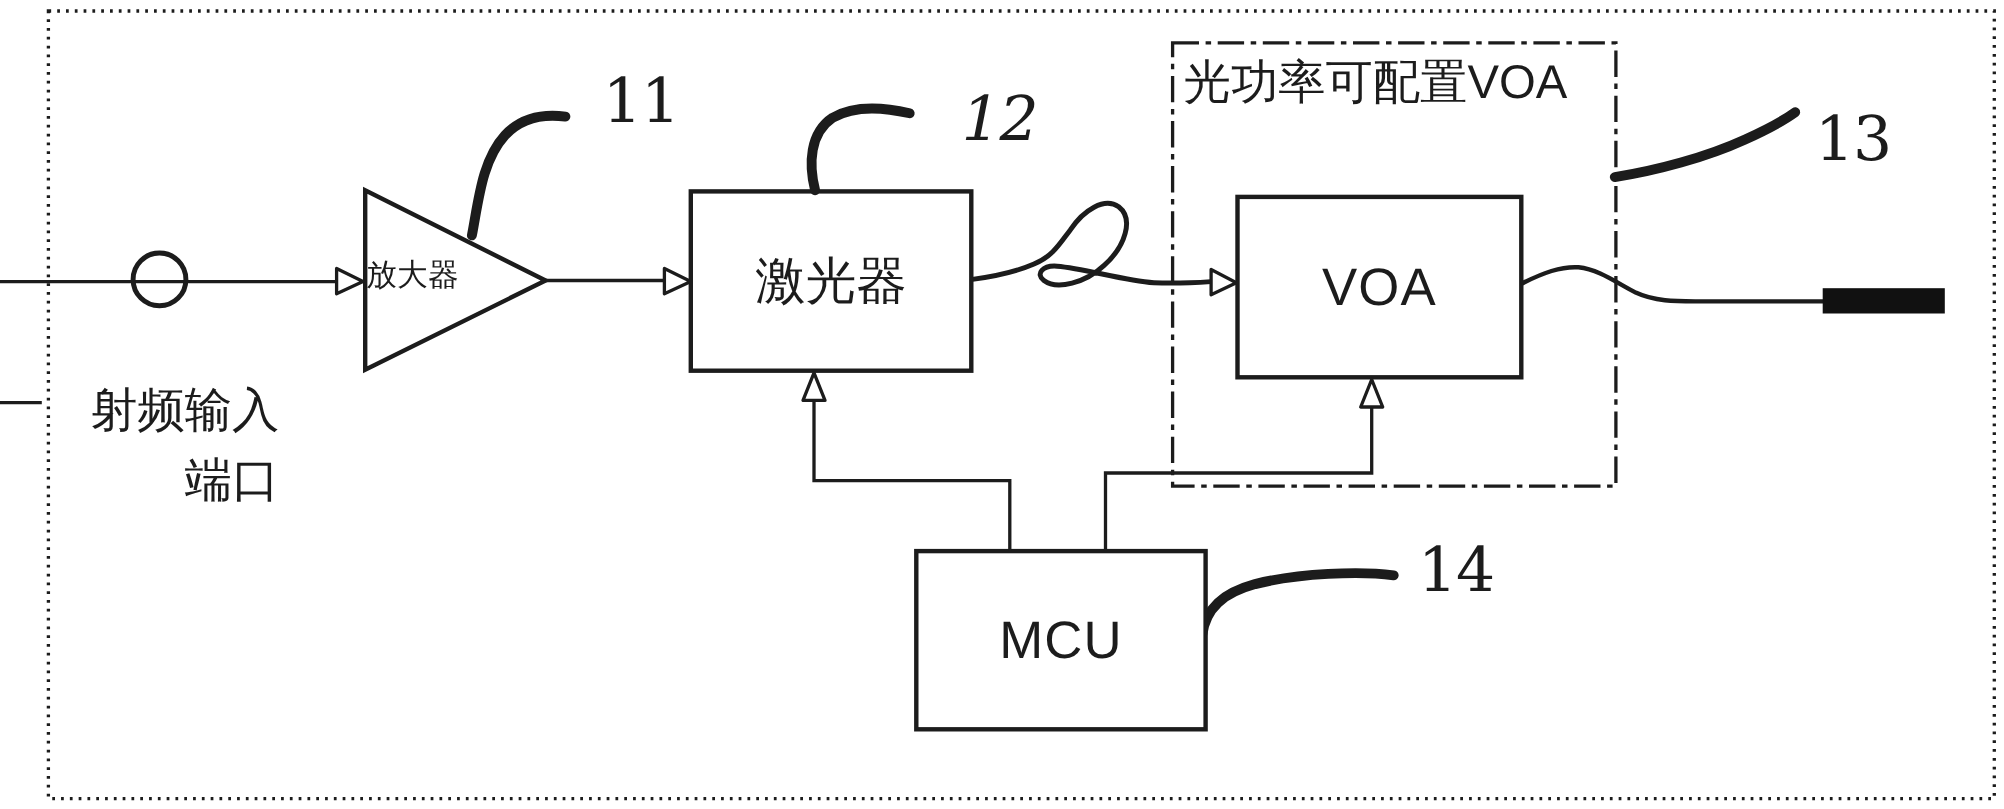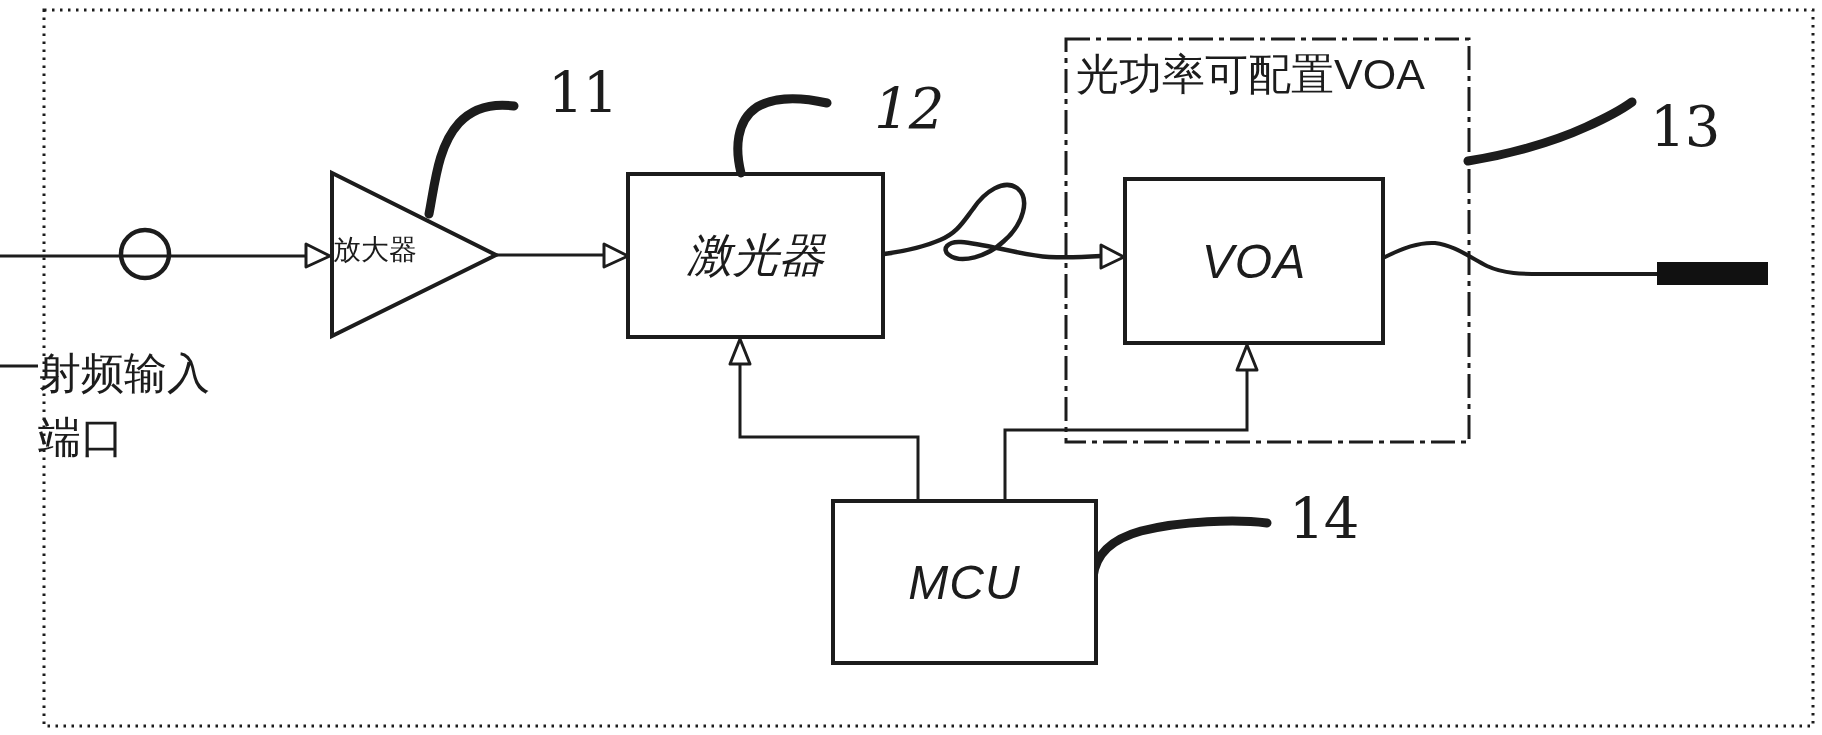--- a/index.html
+++ b/index.html
@@ -17,21 +17,20 @@
     position: absolute;
     color: #1c1c1c;
     white-space: nowrap;
     user-select: none;
   }
   .cjk { font-family: "Liberation Sans", sans-serif; }
   .boxlbl {
     display: flex;
     align-items: center;
     justify-content: center;
-    font-style: italic;
   }
   .latin { font-family: "Liberation Sans", sans-serif; letter-spacing: 1px; }
   .refnum {
     font-family: "DejaVu Serif", serif;
     font-size: 56px;
     letter-spacing: -1px;
     text-align: center;
   }
 </style>
 </head>
@@ -85,21 +84,21 @@
   <div class="lbl cjk" style="left:333px; top:231px; font-size:28px;">放大器</div>
 
   <div class="lbl cjk boxlbl" style="left:628px; top:174px; width:255px; height:163px; font-size:46px;">激光器</div>
 
   <div class="lbl latin boxlbl" style="left:833px; top:501px; width:263px; height:162px; font-size:48px;">MCU</div>
 
   <div class="lbl latin boxlbl" style="left:1125px; top:179px; width:258px; height:164px; font-size:48px;">VOA</div>
 
   <div class="lbl cjk" style="left:1076px; top:46px; font-size:43px;">光功率可配置VOA</div>
 
-  <div class="lbl cjk" style="left:38px; top:341px; width:216px; font-size:43px; text-align:left; line-height:64px;">
+  <div class="lbl cjk" style="left:38px; top:341px; width:216px; font-size:43px; text-align:right; line-height:64px;">
     <div>射频输入</div>
     <div>端口</div>
   </div>
 
 
   <div class="lbl refnum" style="left:548px; top:60px; width:66px;">11</div>
   <div class="lbl refnum" style="left:874px; top:76px; width:66px;font-style:italic;">12</div>
   <div class="lbl refnum" style="left:1650px; top:70px; width:66px;margin-top:24px;">13</div>
   <div class="lbl refnum" style="left:1289px; top:486px; width:66px;">14</div>
 

